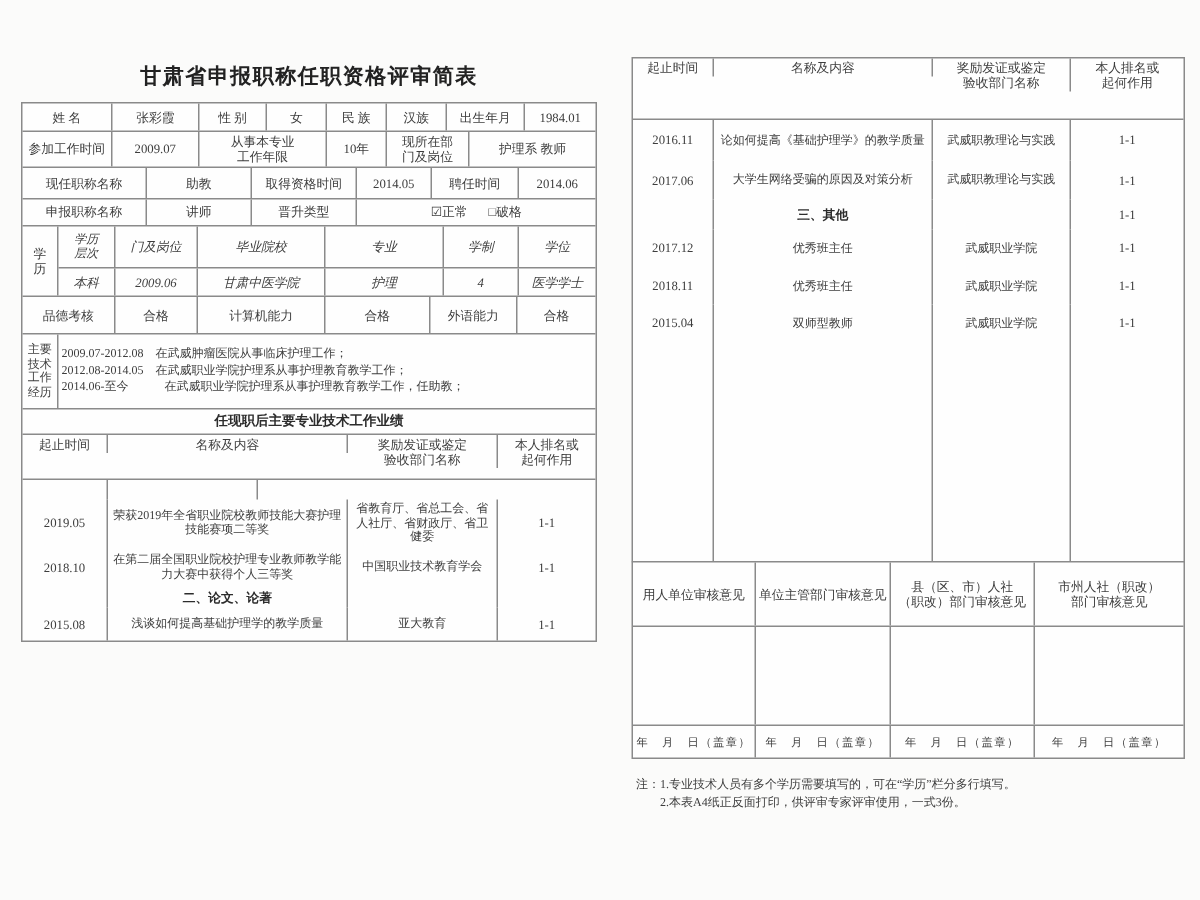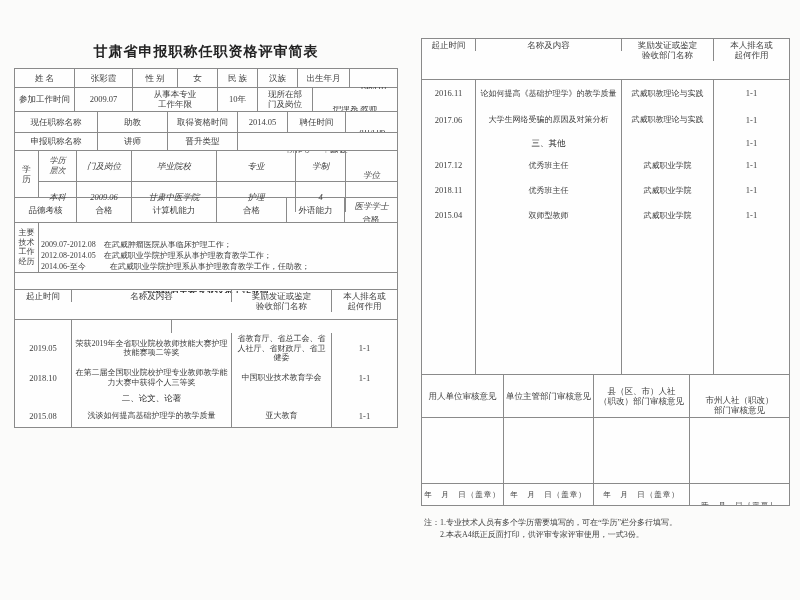--- a/index.html
+++ b/index.html
@@ -21,24 +21,24 @@
   }
 
   .tbl { border:1px solid #8a8a8a; background:#fefefe; }
   .row { display:flex; border-bottom:1px solid #8a8a8a; align-items:stretch; }
   .row:last-child { border-bottom:none; }
   .c {
     border-right:1px solid #8a8a8a;
     display:flex; align-items:center; justify-content:center;
     text-align:center; padding:1px 2px; overflow:hidden;
   }
-  .c:last-child { border-right:none;margin-top:18px; }
+  .c:last-child { border-right:none; }
   .fill { flex:1 1 auto; }
   .left { justify-content:flex-start; text-align:left; }
-  .b { font-weight:normal; color:#2c2c2c; }
+  .b { font-weight:bold; color:#2c2c2c; }
   .pl { white-space:pre-line; }
   .col { display:flex; flex-direction:column; flex:1 1 auto; }
   .subrow { display:flex; border-bottom:1px solid #8a8a8a; align-items:stretch; flex:1 1 auto;font-style:italic; }
   .subrow:last-child { border-bottom:none; }
 
   
   .ar { display:flex; align-items:stretch; }
   .ac {
     border-right:1px solid #8a8a8a;
     display:flex; align-items:center; justify-content:center;

